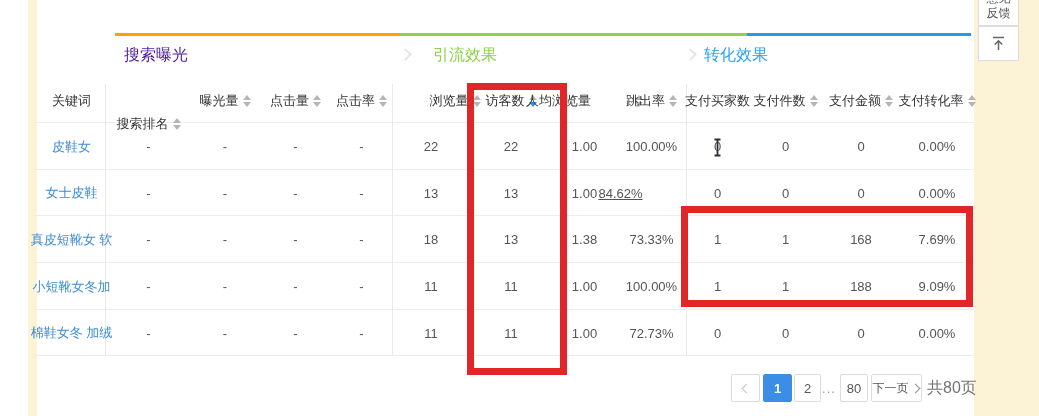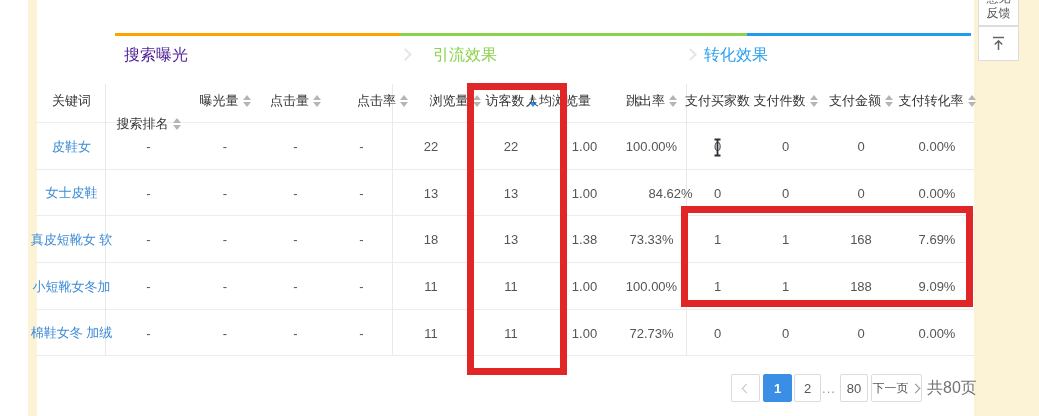--- a/index.html
+++ b/index.html
@@ -133,21 +133,21 @@
           <i class="down"></i>
         </span>
       </div>
       <div class="th sortable" style="left: 260px; width: 71px;">
         <span>点击量</span>
         <span class="sort">
           <i class="up"></i>
           <i class="down"></i>
         </span>
       </div>
-      <div class="th sortable" style="left: 331px; width: 61px; margin-left: 21px;">
+      <div class="th sortable" style="left: 331px; width: 61px;">
         <span>点击率</span>
         <span class="sort">
           <i class="up"></i>
           <i class="down"></i>
         </span>
       </div>
       <div class="th sortable" style="left: 392px; width: 78px; margin-left: 24px;">
         <span>浏览量</span>
         <span class="sort">
           <i class="up"></i>
@@ -213,21 +213,21 @@
       <div class="td" style="left: 822px; width: 78px; top: 123px; height: 47px;">0</div>
       <div class="td" style="left: 900px; width: 74px; top: 123px; height: 47px;">0.00%</div>
       <div class="td kw" style="left: 36px; width: 71px; top: 170px; height: 46px;">女士皮鞋</div>
       <div class="td" style="left: 107px; width: 83px; top: 170px; height: 46px;">-</div>
       <div class="td" style="left: 190px; width: 70px; top: 170px; height: 46px;">-</div>
       <div class="td" style="left: 260px; width: 71px; top: 170px; height: 46px;">-</div>
       <div class="td" style="left: 331px; width: 61px; top: 170px; height: 46px;">-</div>
       <div class="td" style="left: 392px; width: 78px; top: 170px; height: 46px;">13</div>
       <div class="td" style="left: 470px; width: 82px; top: 170px; height: 46px;">13</div>
       <div class="td" style="left: 552px; width: 65px; top: 170px; height: 46px;">1.00</div>
-      <div class="td" style="left: 636px; width: 69px; top: 170px; height: 46px;">84.62%</div>
+      <div class="td" style="left: 586px; width: 69px; top: 170px; height: 46px; text-decoration: underline;">84.62%</div>
       <div class="td" style="left: 686px; width: 63px; top: 170px; height: 46px;">0</div>
       <div class="td" style="left: 749px; width: 73px; top: 170px; height: 46px;">0</div>
       <div class="td" style="left: 822px; width: 78px; top: 170px; height: 46px;">0</div>
       <div class="td" style="left: 900px; width: 74px; top: 170px; height: 46px;">0.00%</div>
       <div class="td kw" style="left: 36px; width: 71px; top: 216px; height: 47px;">真皮短靴女 软</div>
       <div class="td" style="left: 107px; width: 83px; top: 216px; height: 47px;">-</div>
       <div class="td" style="left: 190px; width: 70px; top: 216px; height: 47px;">-</div>
       <div class="td" style="left: 260px; width: 71px; top: 216px; height: 47px;">-</div>
       <div class="td" style="left: 331px; width: 61px; top: 216px; height: 47px;">-</div>
       <div class="td" style="left: 392px; width: 78px; top: 216px; height: 47px;">18</div>

